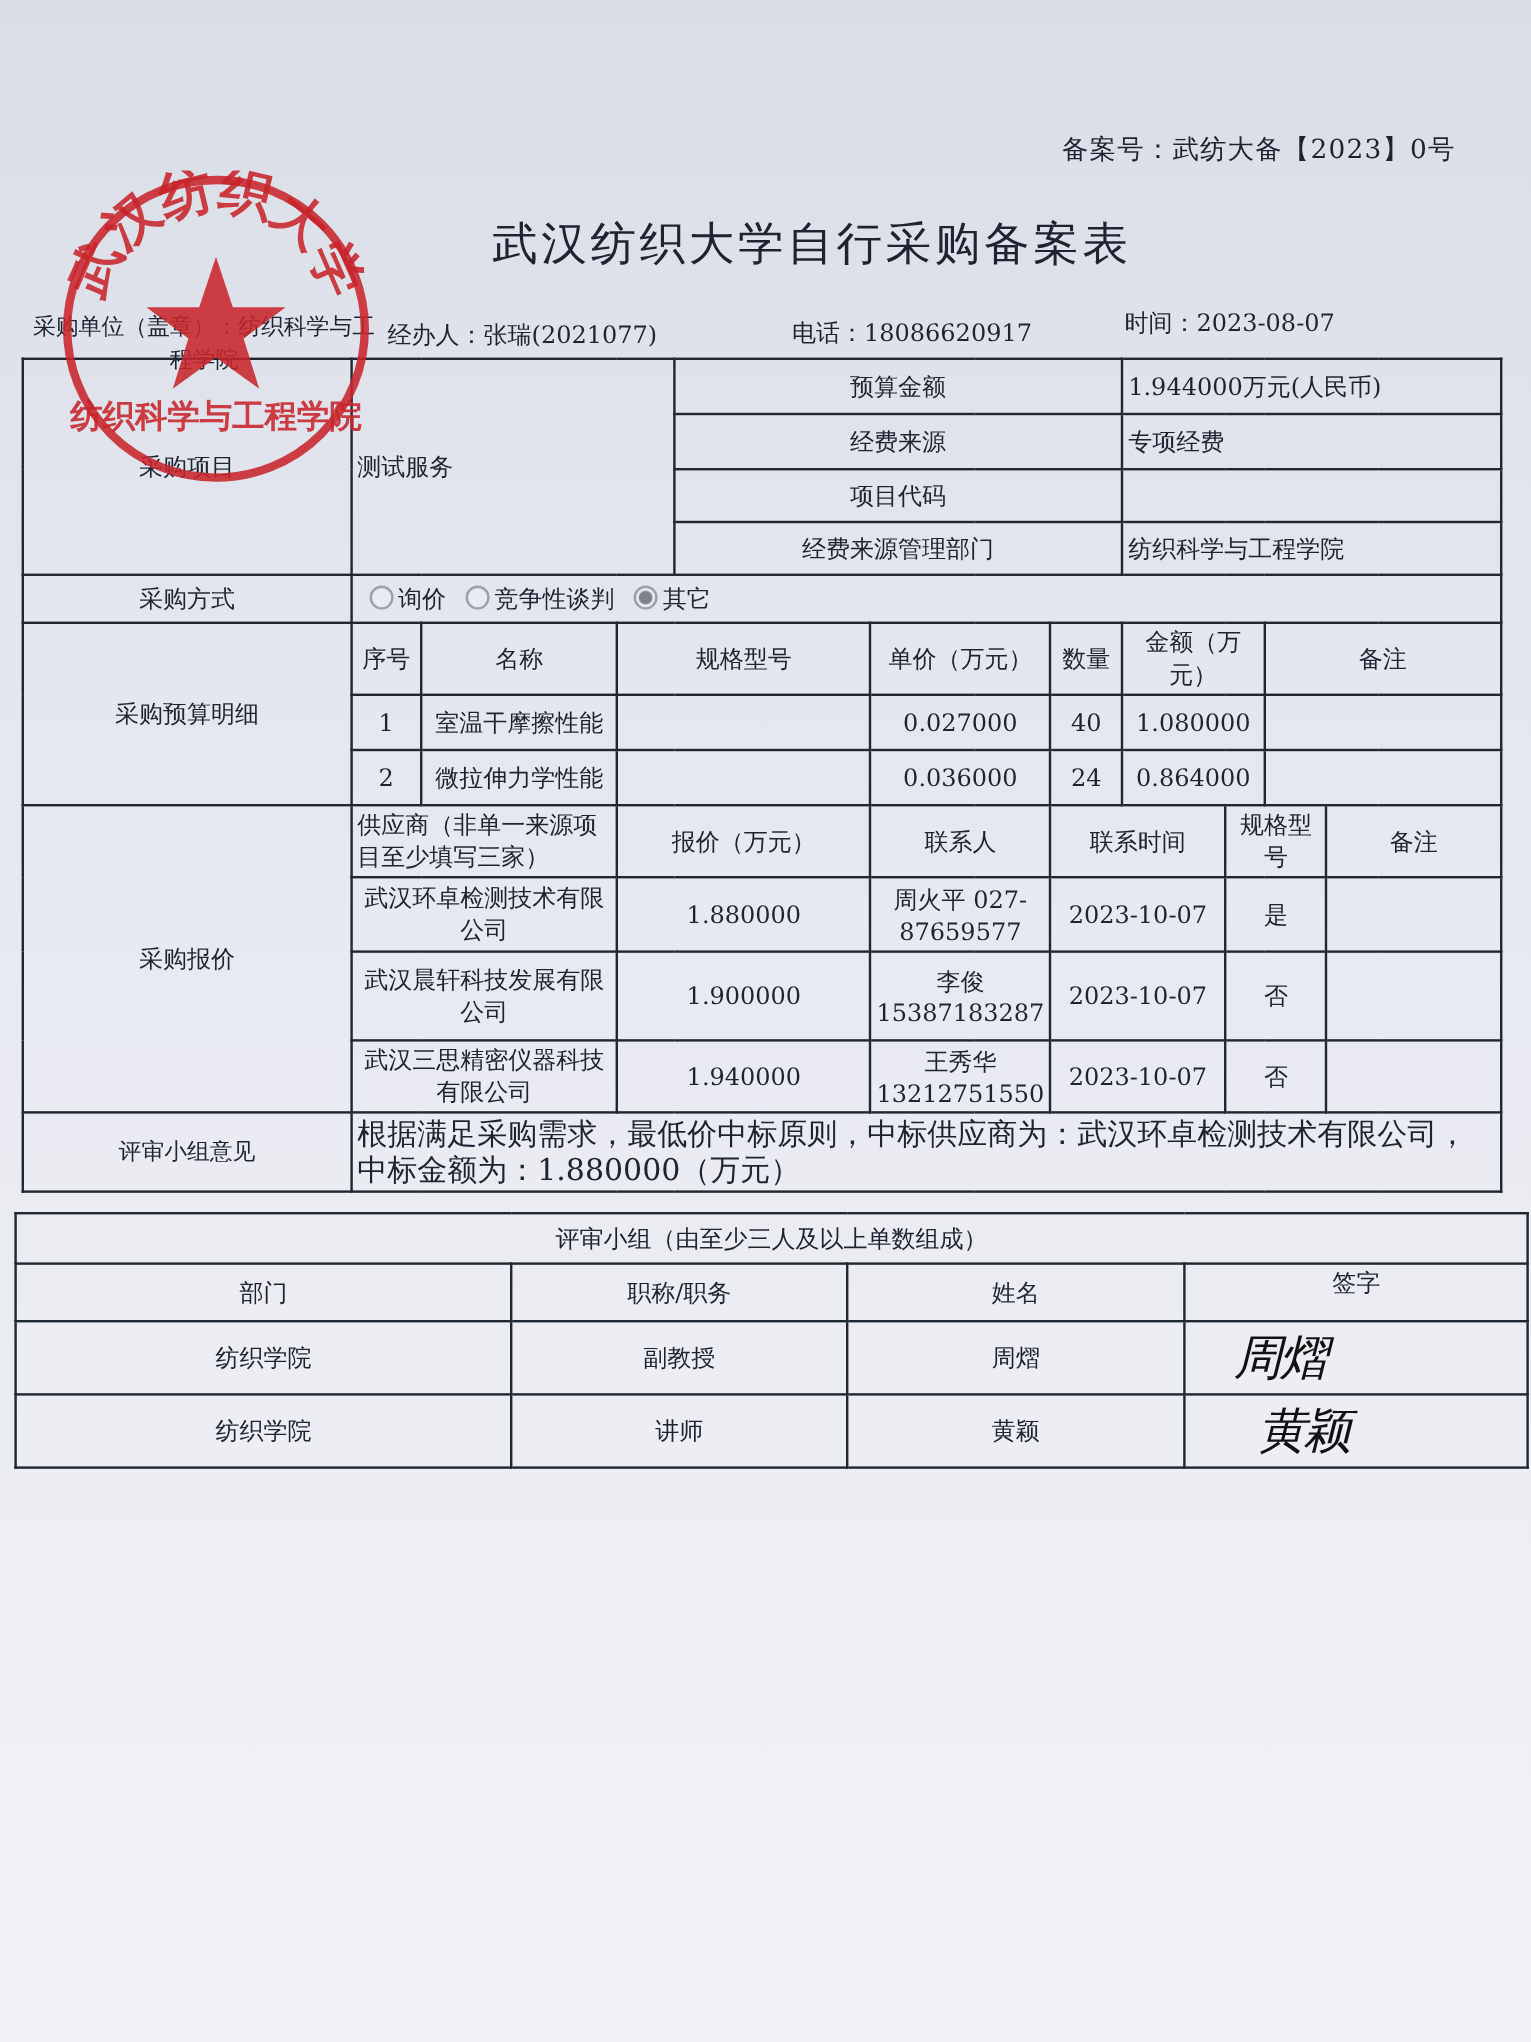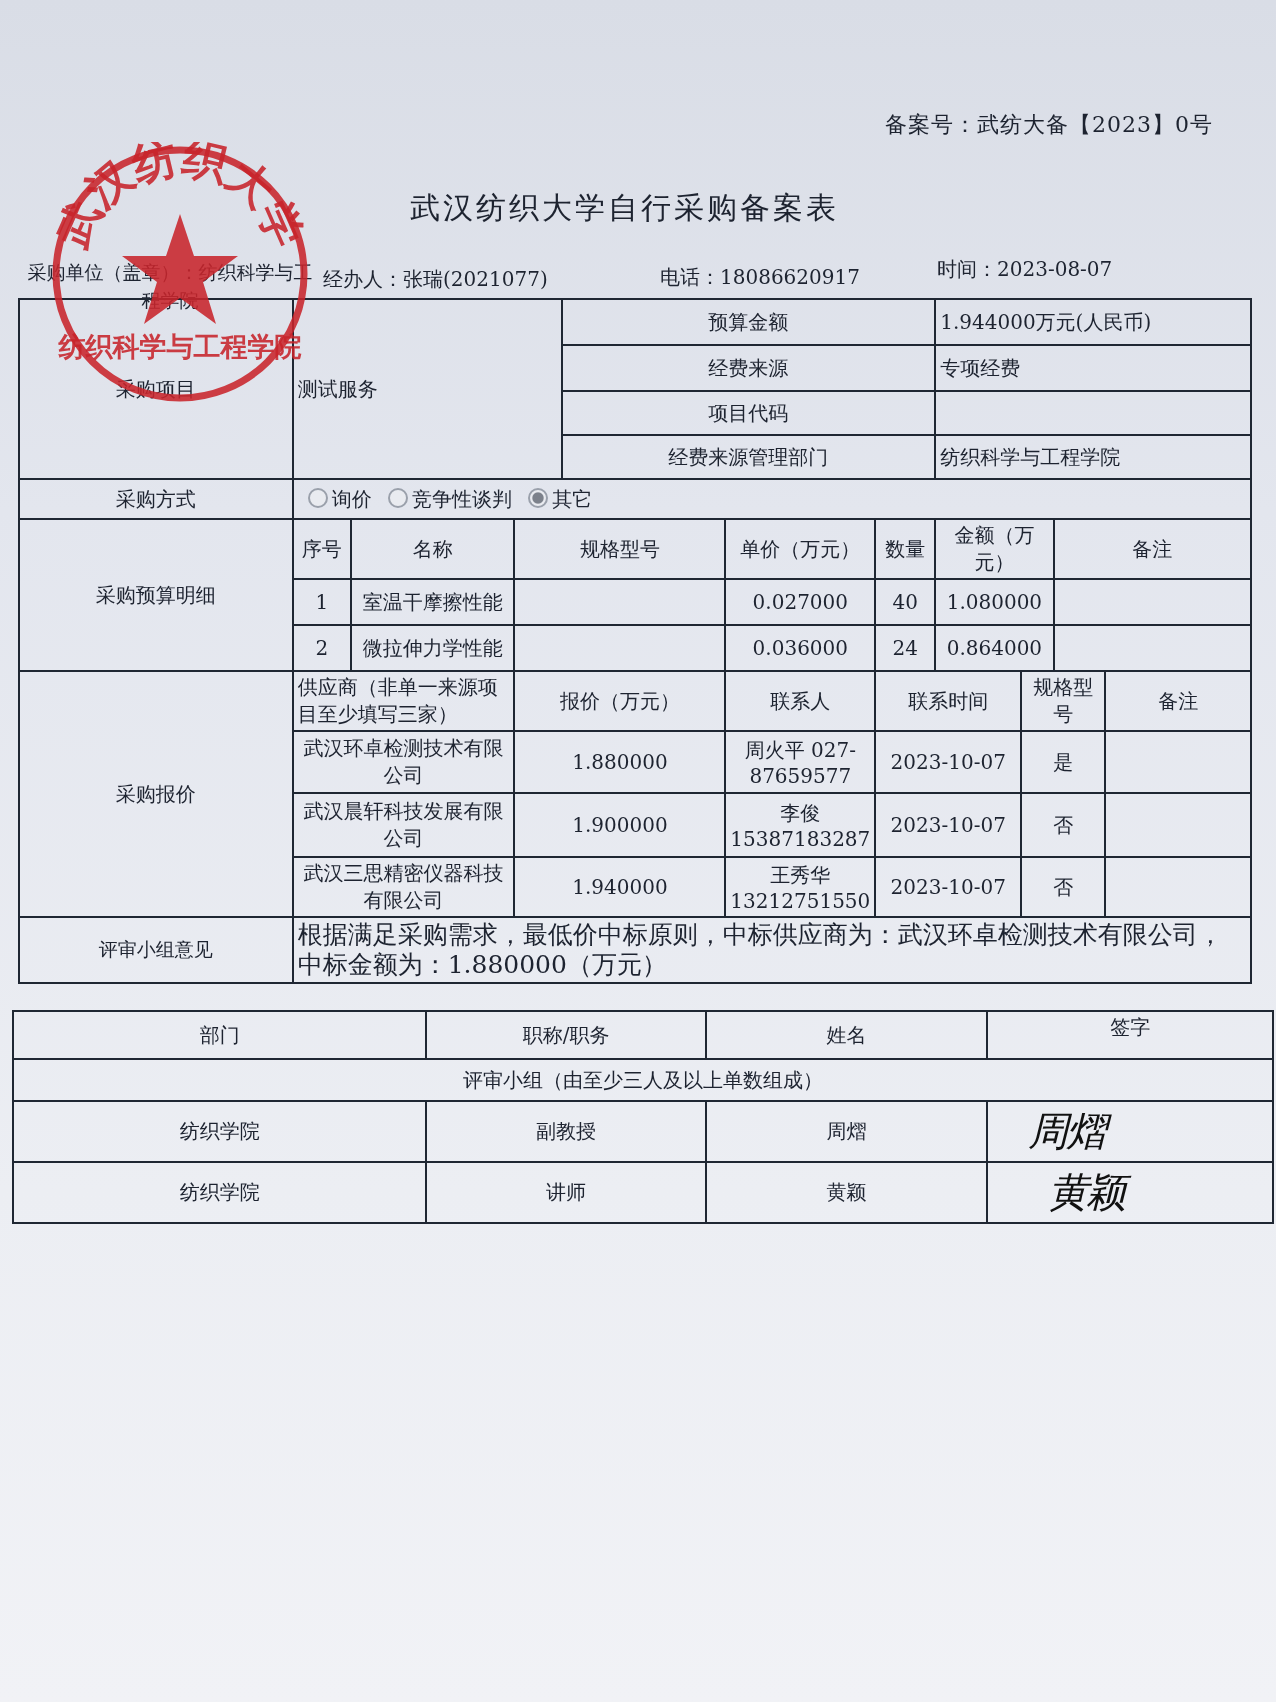--- a/index.html
+++ b/index.html
@@ -5,21 +5,21 @@
   html, body { margin:0; padding:0; }
   body {
     width:1276px; height:1702px; overflow:hidden;
     background: linear-gradient(180deg,#d9dde6 0%,#e3e6ee 30%,#eceef3 70%,#f1f2f6 100%);
     font-family:"DejaVu Serif","Liberation Serif",serif;
     color:#1d2330;
     position:relative;
   }
   .abs { position:absolute; }
   .record-no { top:110px; left:885px; font-size:22px; letter-spacing:1px; }
-  .title { top:188px; left:410px; font-size:30px; letter-spacing:3px; }
+  .title { top:178px; left:410px; font-size:38px; letter-spacing:3px; }
   .meta { font-size:20px; }
   .unit-label { top:258px; left:20px; width:300px; font-size:19px; line-height:28px;text-align:center; }
   .handler { top:266px; left:323px; }
   .phone { top:264px; left:660px; }
   .time { top:256px; left:937px; }
 
   table { border-collapse:collapse; position:absolute; }
   td { border:2px solid #1f2733; text-align:center; vertical-align:middle; font-size:20px; padding:2px 4px; }
   td.l { text-align:left; }
 
@@ -127,21 +127,21 @@
     <td colspan="2">备注</td>
   </tr>
   <tr style="height:62px">
     <td colspan="2">武汉环卓检测技术有限公司</td>
     <td colspan="2">1.880000</td>
     <td colspan="2">周火平 027-87659577</td>
     <td colspan="2">2023-10-07</td>
     <td colspan="2">是</td>
     <td colspan="2"></td>
   </tr>
-  <tr style="height:64px">
+  <tr style="height:74px">
     <td colspan="2">武汉晨轩科技发展有限公司</td>
     <td colspan="2">1.900000</td>
     <td colspan="2">李俊 15387183287</td>
     <td colspan="2">2023-10-07</td>
     <td colspan="2">否</td>
     <td colspan="2"></td>
   </tr>
   <tr style="height:46px">
     <td colspan="2">武汉三思精密仪器科技有限公司</td>
     <td colspan="2">1.940000</td>
@@ -159,28 +159,28 @@
   </table>
 
 <table class="t2">
   <colgroup>
       <col style="width:414px">
       <col style="width:280px">
       <col style="width:282px">
       <col style="width:286px">
     </colgroup>
   <tbody>
-      <tr style="height:48px">
+      <tr style="height:42px">
+    <td colspan="4">评审小组（由至少三人及以上单数组成）</td>
+  </tr>
+  <tr style="height:48px">
     <td>部门</td>
     <td>职称/职务</td>
     <td>姓名</td>
     <td style="vertical-align:top">签字</td>
-  </tr>
-  <tr style="height:42px">
-    <td colspan="4">评审小组（由至少三人及以上单数组成）</td>
   </tr>
   <tr style="height:46px">
     <td>纺织学院</td>
     <td>副教授</td>
     <td>周熠</td>
     <td class="l" style="padding-left:40px"><span class="sig">周熠</span></td>
   </tr>
   <tr style="height:46px">
     <td>纺织学院</td>
     <td>讲师</td>

